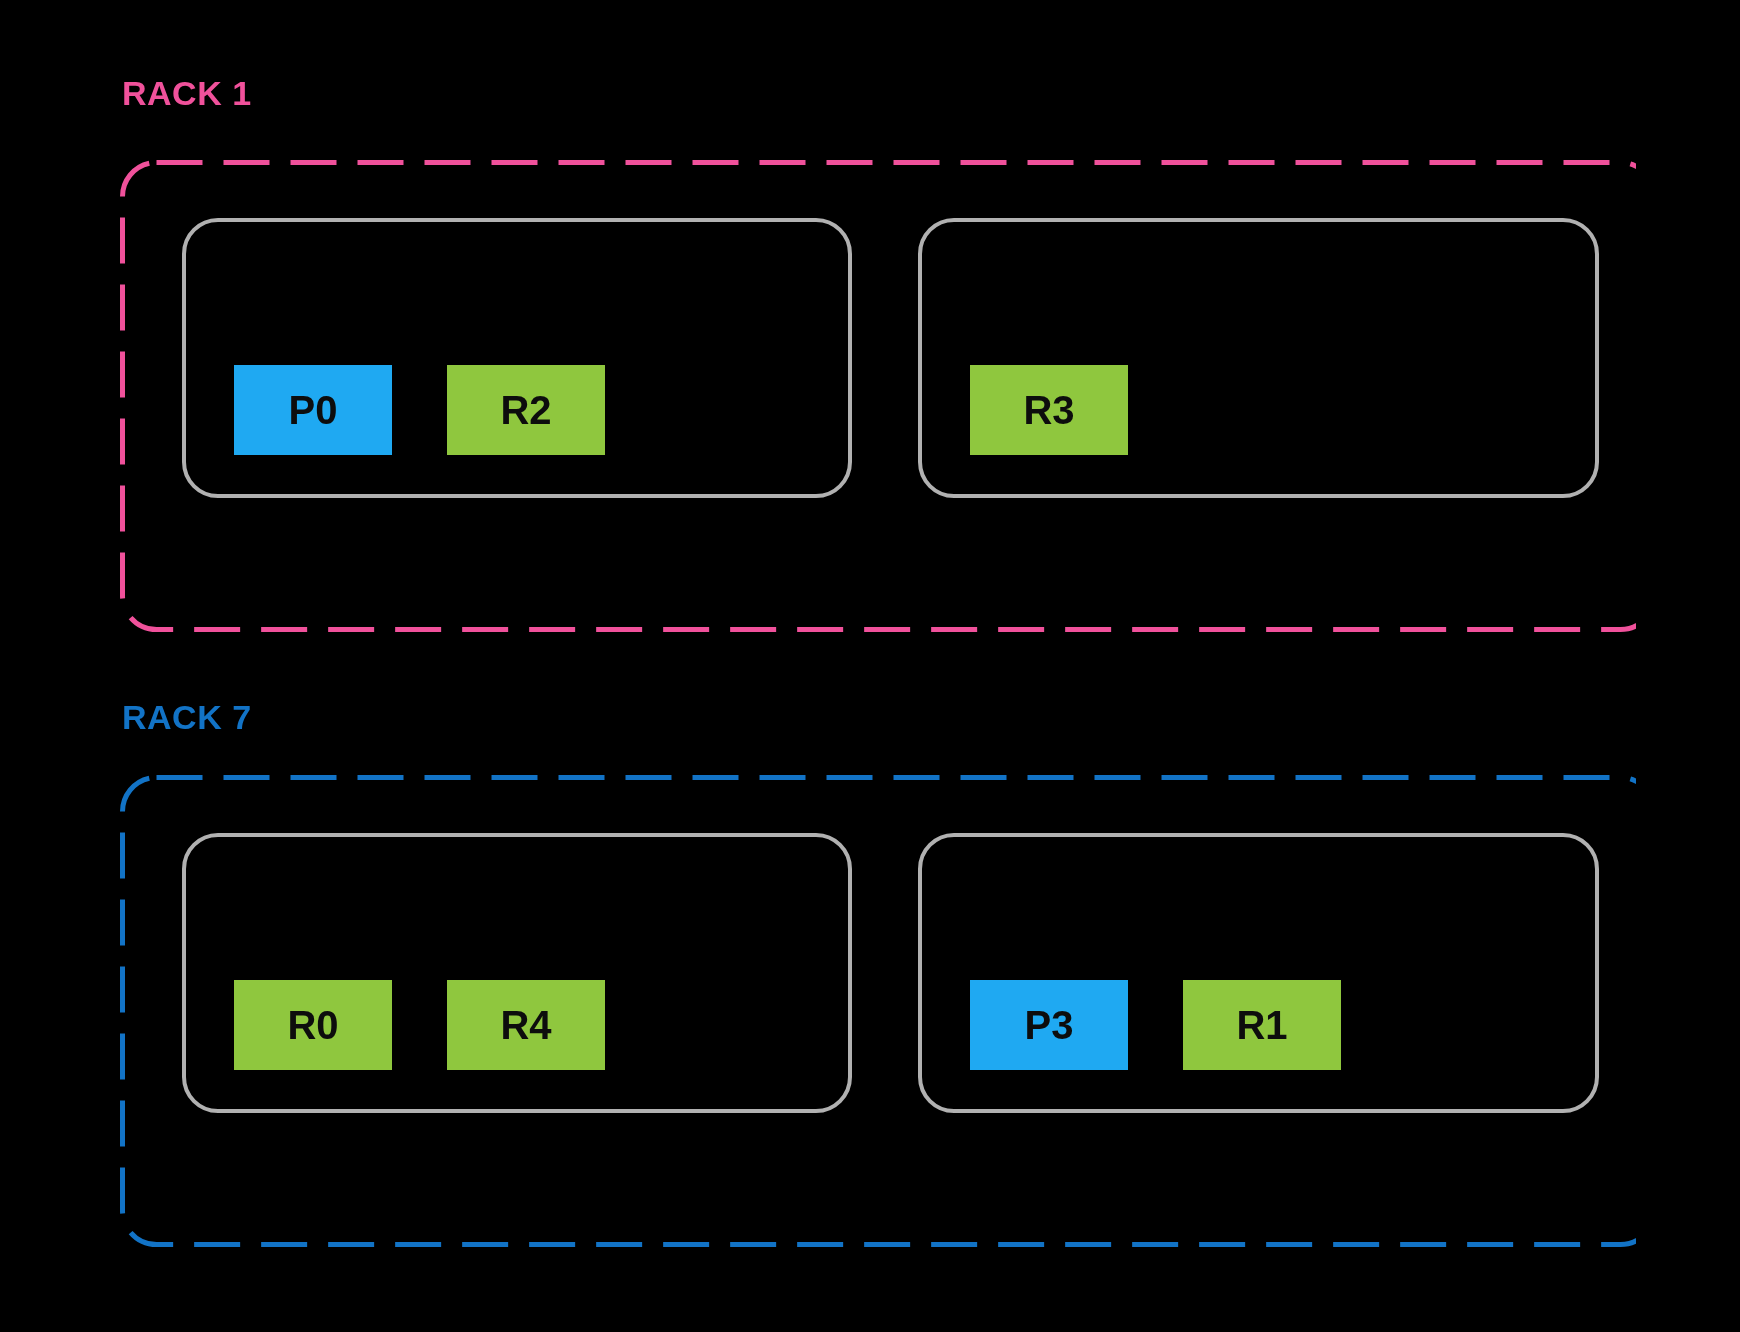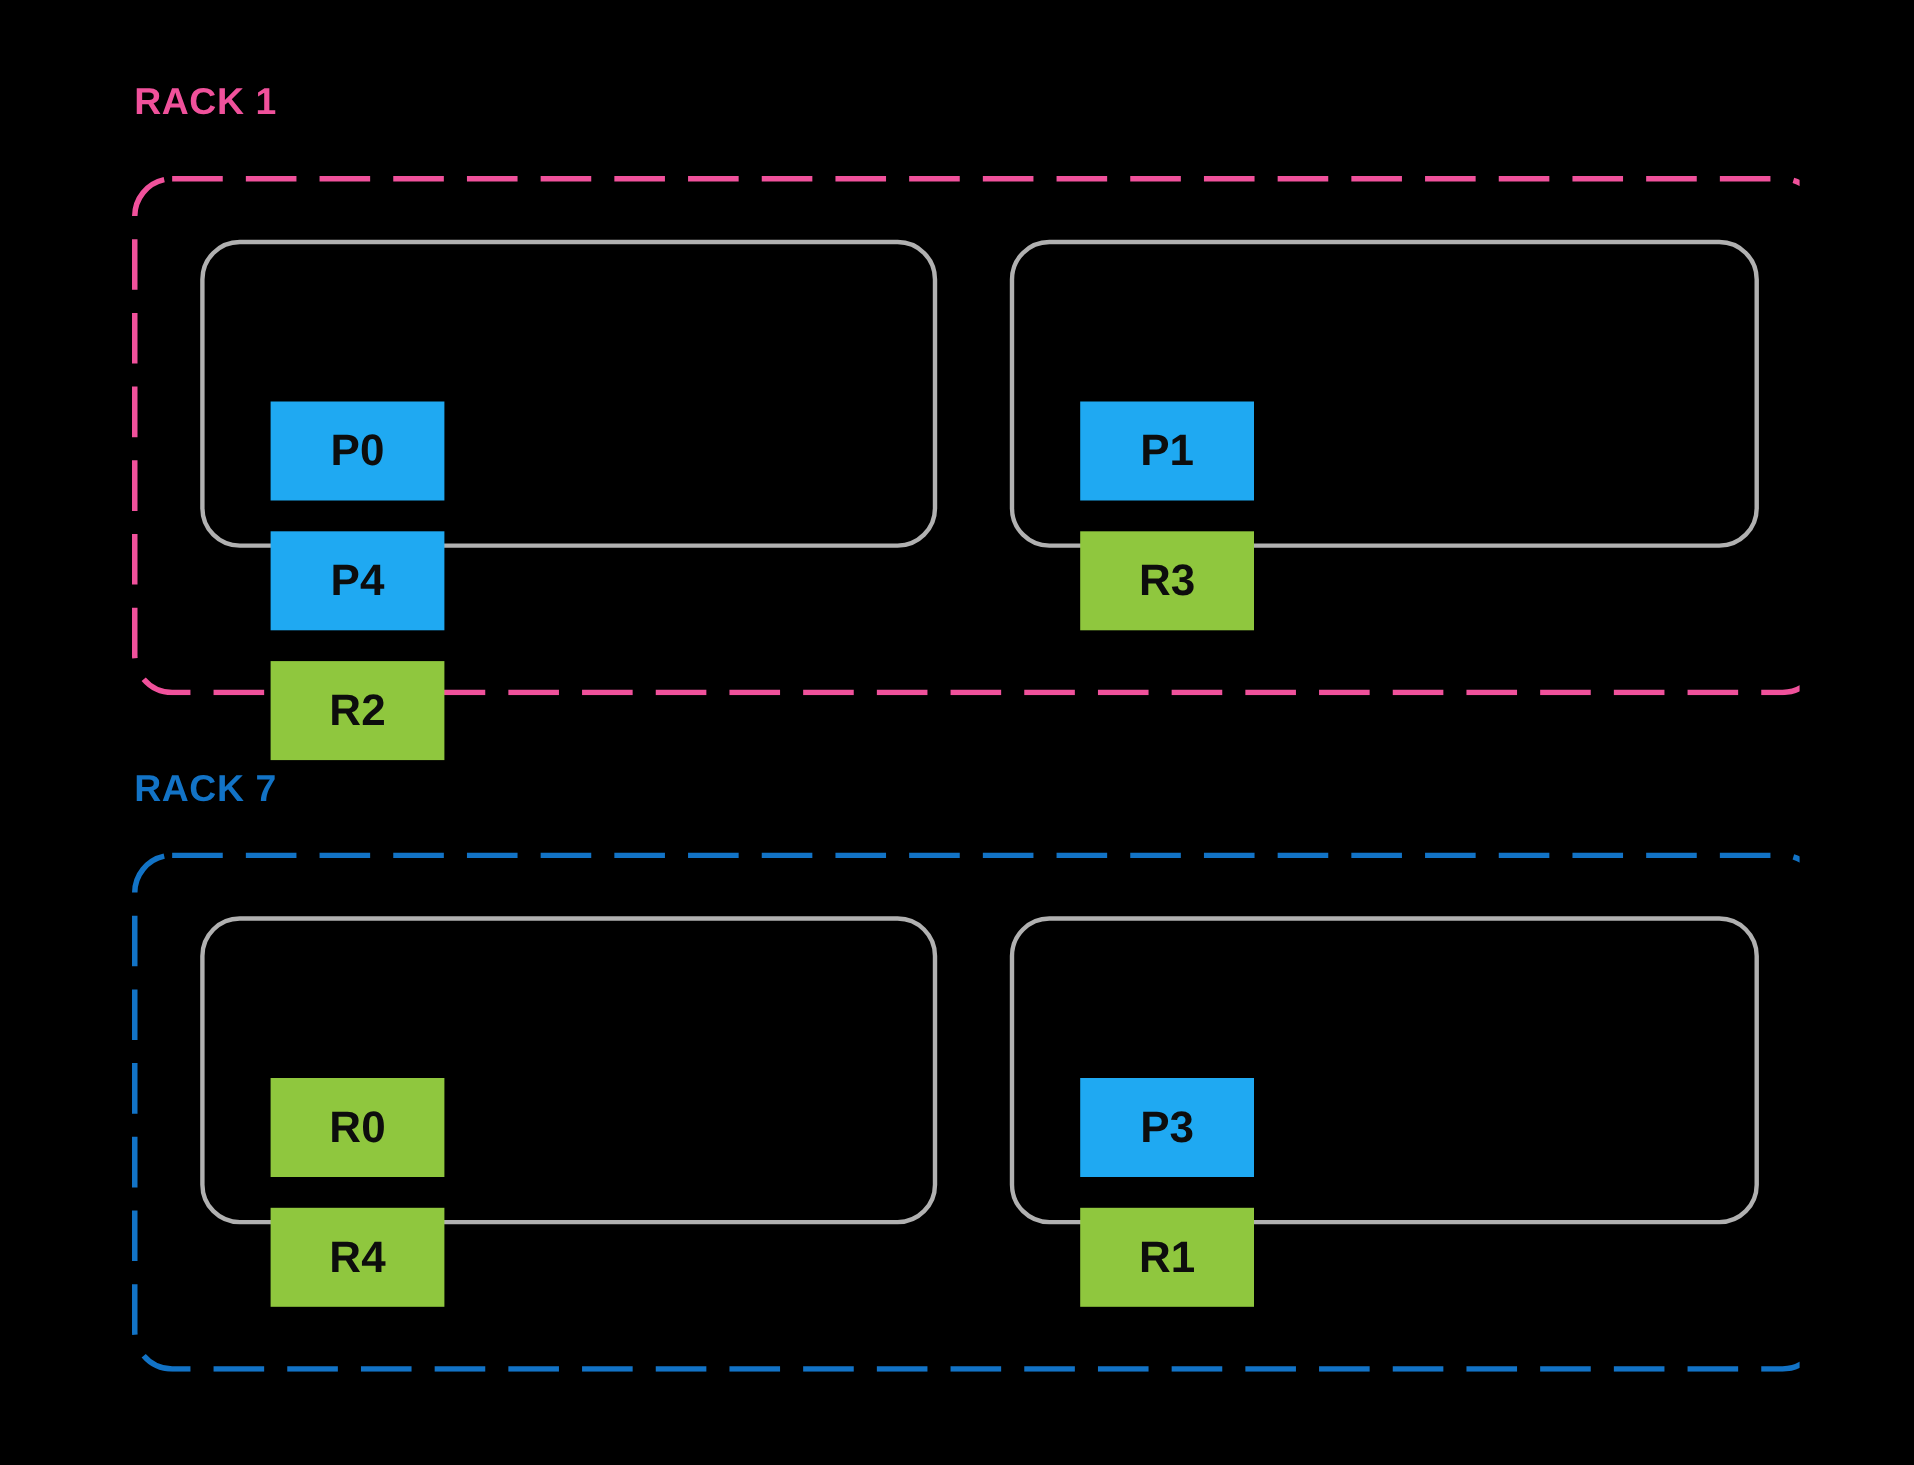--- a/index.html
+++ b/index.html
@@ -55,25 +55,24 @@
     height: 280px;
     border: 4px solid var(--node-border, #B1B1B1);
     border-radius: 36px;
     box-sizing: border-box;
   }
   .node--left  { left: 62px;  width: 670px; }
   .node--right { left: 798px; width: 681px; }
 
   .chip-row {
     position: absolute;
-    left: 60px;
+    left: 48px;
     top: 143px;
     display: flex;
-    gap: 28px;
-    flex-direction: column;
+    gap: 55px;
   }
   .chip {
     width: 158px;
     height: 90px;
     display: flex;
     align-items: center;
     justify-content: center;
     font-size: 40px;
     font-weight: bold;
     color: var(--chip-text, #0D0D0D);
@@ -89,28 +88,26 @@
   <div class="rack-label rack-label--1">RACK 1</div>
 
   <div class="rack-boundary rack-boundary--1">
     <svg class="dash-svg" width="1537" height="472" aria-hidden="true">
       <rect class="dash-rect dash-rect--1" x="2.5" y="2.5" width="1532" height="467" rx="34"></rect>
     </svg>
 
     <div class="node node--left">
       <div class="chip-row">
         <div class="chip chip--primary">P0</div>
-        <div class="chip chip--primary">P4</div>
         <div class="chip chip--replica">R2</div>
       </div>
     </div>
 
     <div class="node node--right">
       <div class="chip-row">
-        <div class="chip chip--primary">P1</div>
         <div class="chip chip--replica">R3</div>
       </div>
     </div>
   </div>
 
   <div class="rack-label rack-label--2">RACK 7</div>
 
   <div class="rack-boundary rack-boundary--2">
     <svg class="dash-svg" width="1537" height="472" aria-hidden="true">
       <rect class="dash-rect dash-rect--2" x="2.5" y="2.5" width="1532" height="467" rx="34"></rect>

